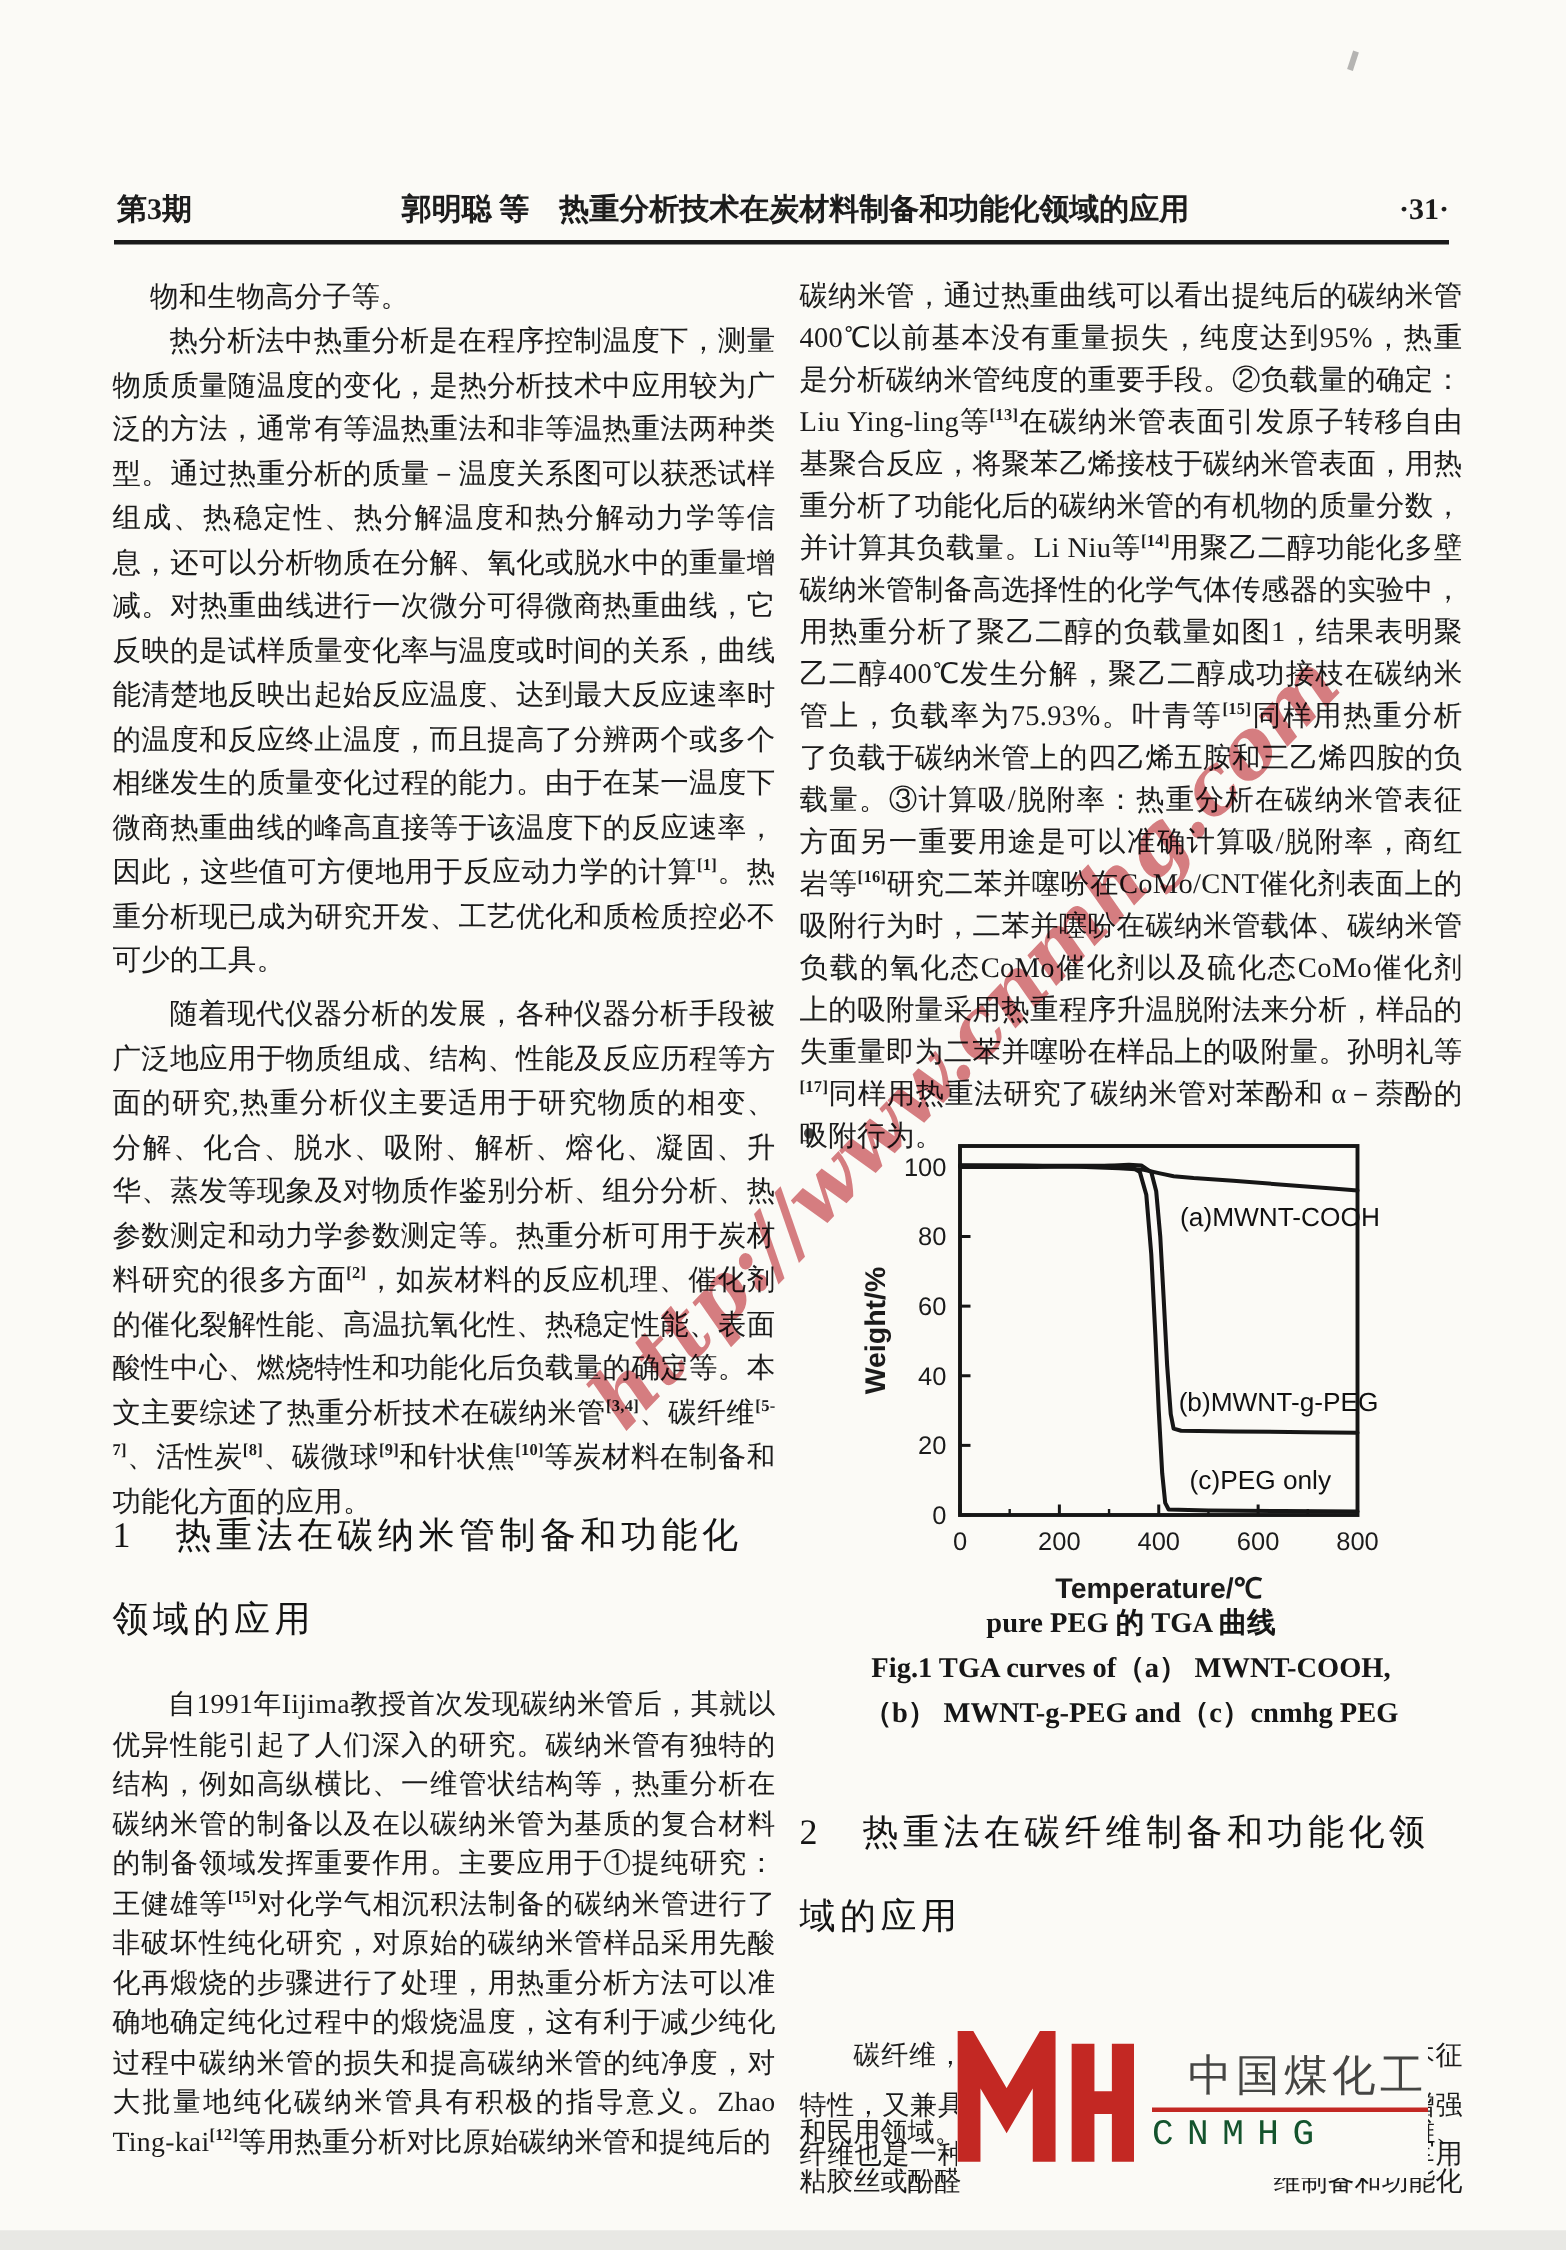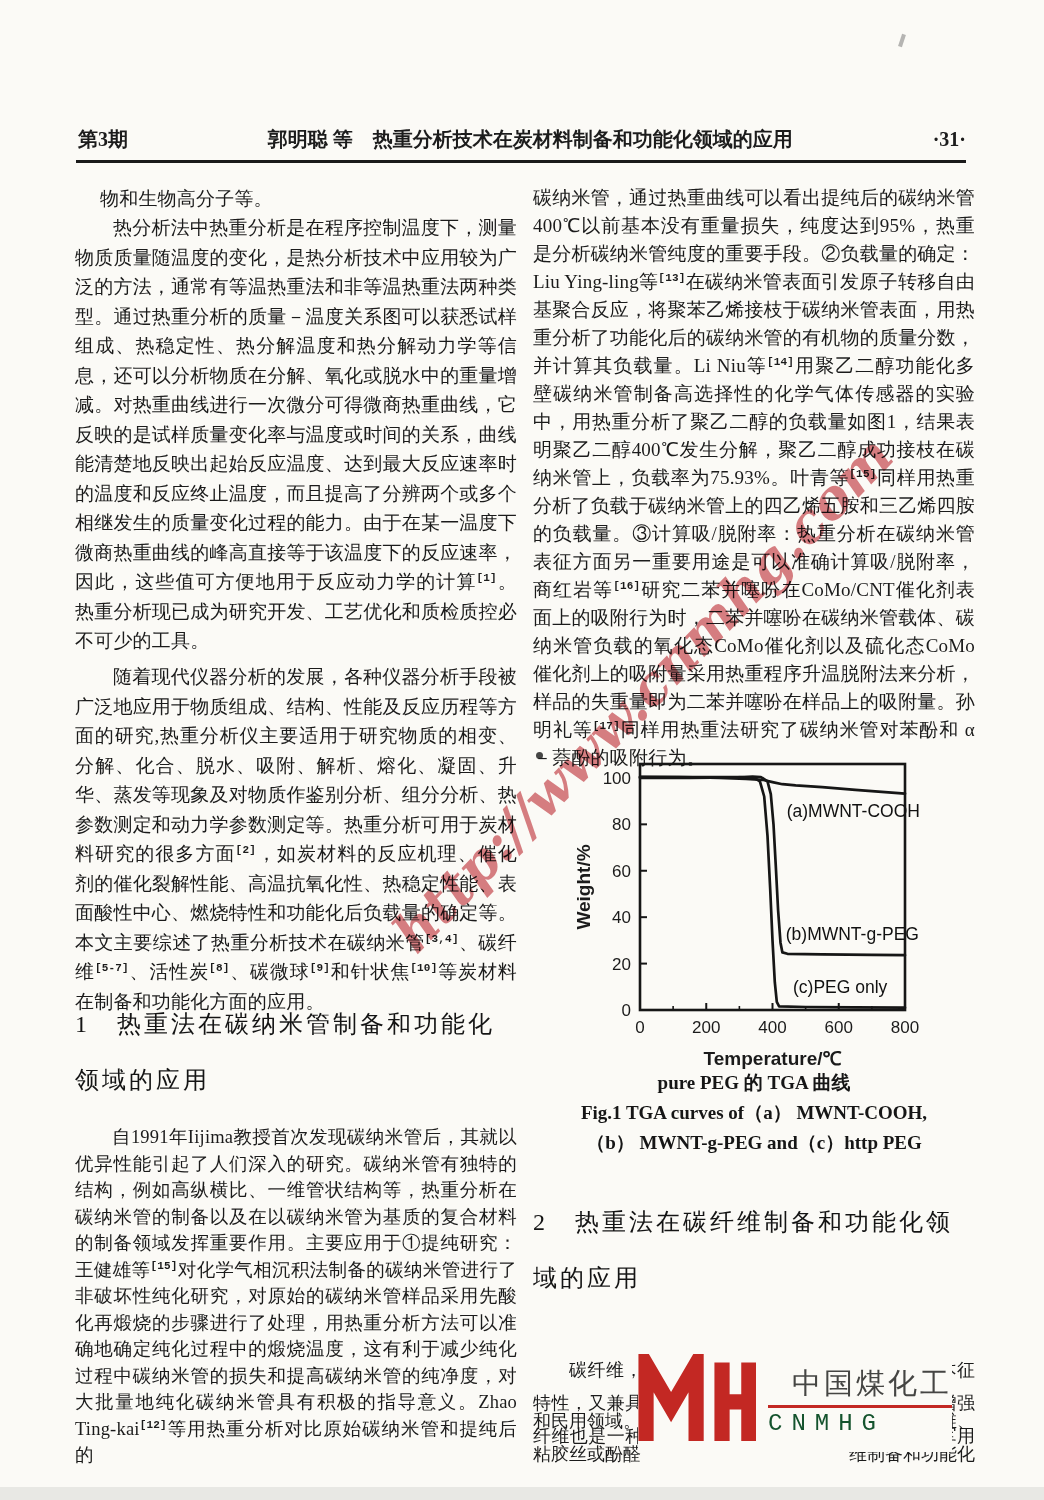--- a/index.html
+++ b/index.html
@@ -10,21 +10,21 @@
               justify-content:space-between;align-items:baseline;
               font-size:20px;font-weight:600;color:#1c1c1c;}
   .header-rule{position:absolute;left:76px;top:160px;width:890px;height:3px;background:#1a1a1a;}
   
   .col{position:absolute;top:184px;width:442px;height:1316px;}
   .col-left{left:75px;}
   .col-right{left:533px;}
   .para{position:absolute;left:0;width:442px;margin:0;text-align:justify;
         font-size:19px;line-height:29.5px;letter-spacing:0.2px;}
   .indent{text-indent:2em;}
-  .para sup{font-size:11px;line-height:0;font-weight:600;font-family:Liberation Mono, monospace;}
+  .para sup{font-size:11px;line-height:0;font-weight:600;}
   .para-r{line-height:28px;}
   .para-p3{line-height:26.5px;font-size:18.5px;}
   .sec-head{position:absolute;left:0;width:442px;margin:0;font-size:24px;font-weight:400;
             letter-spacing:3px;line-height:56px;color:#141414;}
   
   .fig-wrap{position:absolute;left:27px;top:566px;width:415px;height:320px;}
   .tick{font:17px "Liberation Sans",sans-serif;fill:#1b1b1b;}
   .axis-label{font:600 19px "Liberation Sans",sans-serif;fill:#1b1b1b;}
   .annot{font:17.5px "Liberation Sans",sans-serif;fill:#111;}
   .caption{position:absolute;left:0;top:884px;width:442px;}
@@ -117,21 +117,21 @@
           <text x="225.75" y="190.37735849056605" class="annot">(b)MWNT-g-PEG</text>
           <text x="233.0375" y="242.5943396226415" class="annot">(c)PEG only</text>
           <text x="212.5" y="315" text-anchor="middle" class="axis-label">Temperature/℃</text>
           <text transform="translate(30 137) rotate(-90)" text-anchor="middle" class="axis-label">Weight/%</text>
         </svg>
     </div>
 
     <div class="caption">
       <div class="cap-line">pure PEG 的 TGA 曲线</div>
       <div class="cap-line">Fig.1  TGA curves of（a） MWNT-COOH,</div>
-      <div class="cap-line">（b） MWNT-g-PEG and（c）http PEG</div>
+      <div class="cap-line">（b） MWNT-g-PEG and（c）cnmhg PEG</div>
     </div>
 
     <h2 class="sec-head" style="top:1010px;">2　热重法在碳纤维制备和功能化领域的应用</h2>
 
     <div class="p5line p5first" style="top:1122px;">碳纤维，顾名思义，它不仅具有炭材料的固有本征</div>
     <div class="p5line" style="top:1155px;">特性，又兼具纺织纤维的柔软可加工性，是新一代增强</div>
     <div class="p5line" style="top:1188px;">纤维也是一种力学性能优异的新材料，已广泛用于军用</div>
     <div class="p5row" style="top:1221px;">
       <span class="frag-l">和民用领域。</span>
       <span class="frag-r">纤维、沥青纤维、</span>

